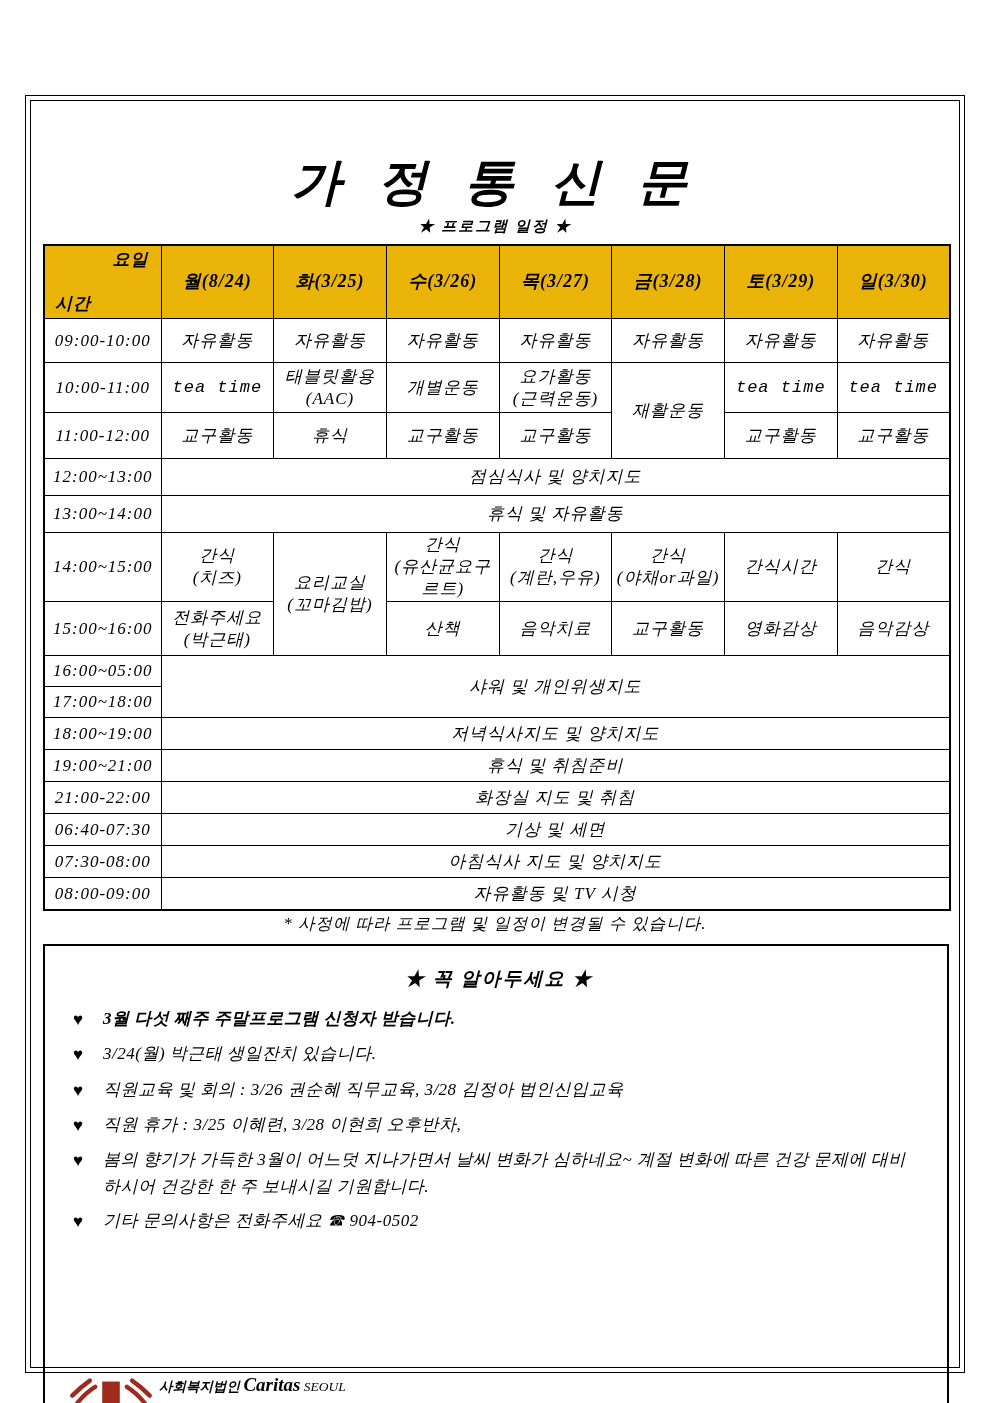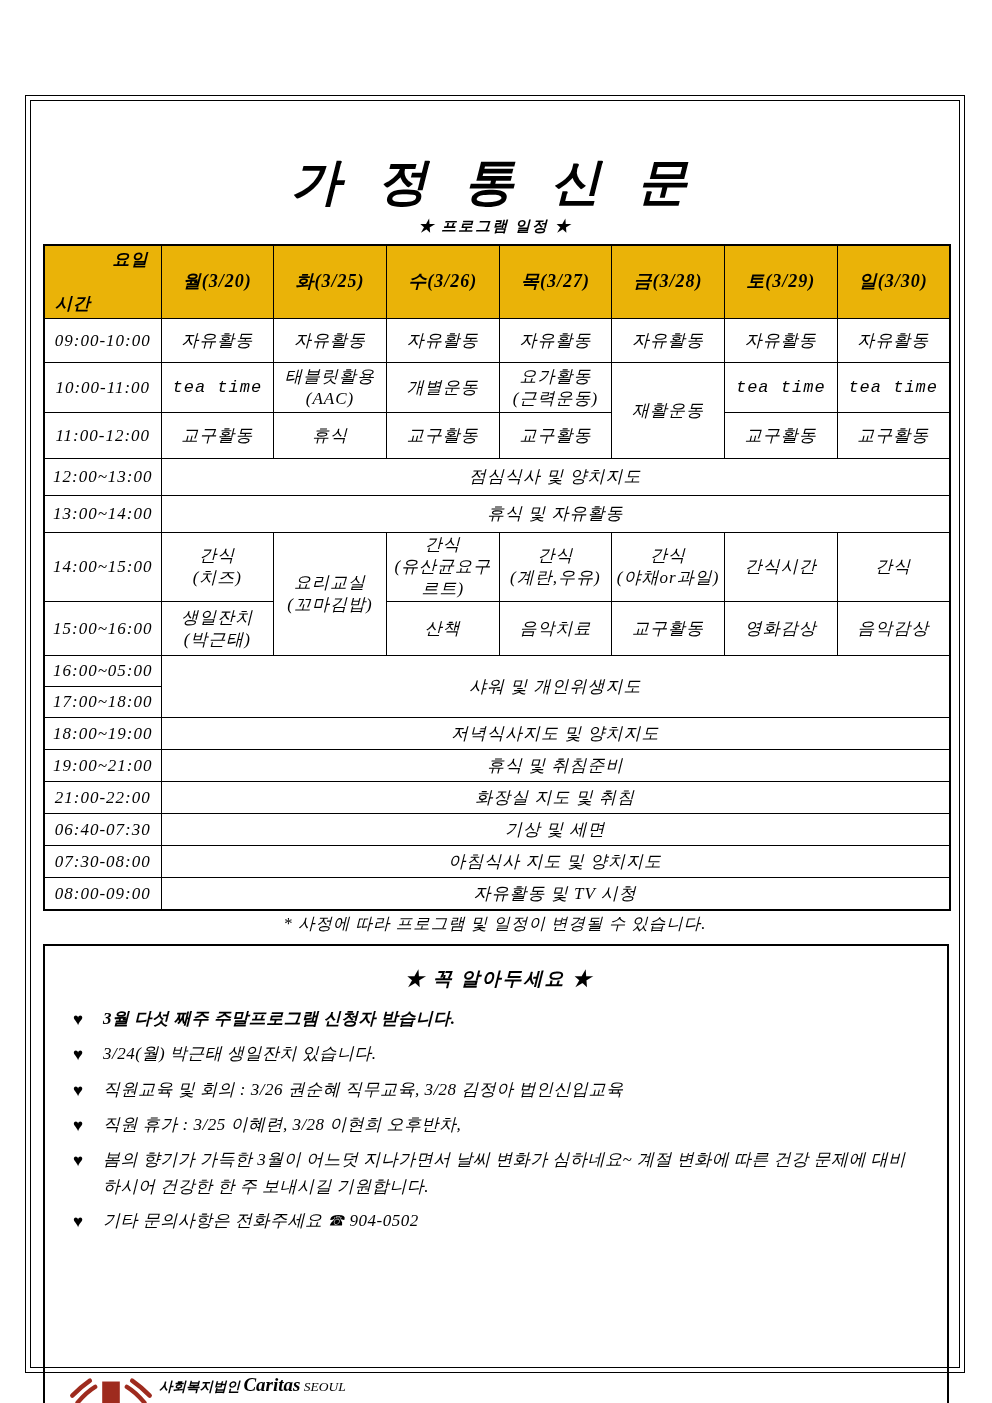--- a/index.html
+++ b/index.html
@@ -168,21 +168,21 @@
           <col class="day-col">
           <col class="day-col">
           <col class="day-col">
       </colgroup>
       <tbody>
           <tr class="hdr">
         <th class="corner">
           <span class="c-top">요일</span>
           <span class="c-bot">시간</span>
         </th>
-        <th>월(3/20)</th>
+        <th>월(8/24)</th>
         <th>화(3/25)</th>
         <th>수(3/26)</th>
         <th>목(3/27)</th>
         <th>금(3/28)</th>
         <th>토(3/29)</th>
         <th>일(3/30)</th>
       </tr>
       <tr class="h44">
         <td class="time">09:00-10:00</td>
         <td>자유활동</td>
@@ -232,21 +232,21 @@
 (유산균요구르트)</td>
         <td>간식
 (계란,우유)</td>
         <td>간식
 (야채or과일)</td>
         <td>간식시간</td>
         <td>간식</td>
       </tr>
       <tr class="h54">
         <td class="time">15:00~16:00</td>
-        <td class="bold">생일잔치
+        <td class="bold">전화주세요
 (박근태)</td>
         <td>산책</td>
         <td class="bold">음악치료</td>
         <td>교구활동</td>
         <td>영화감상</td>
         <td>음악감상</td>
       </tr>
       <tr class="h31">
         <td class="time">16:00~05:00</td>
         <td colspan="7" rowspan="2">샤워 및 개인위생지도</td>

